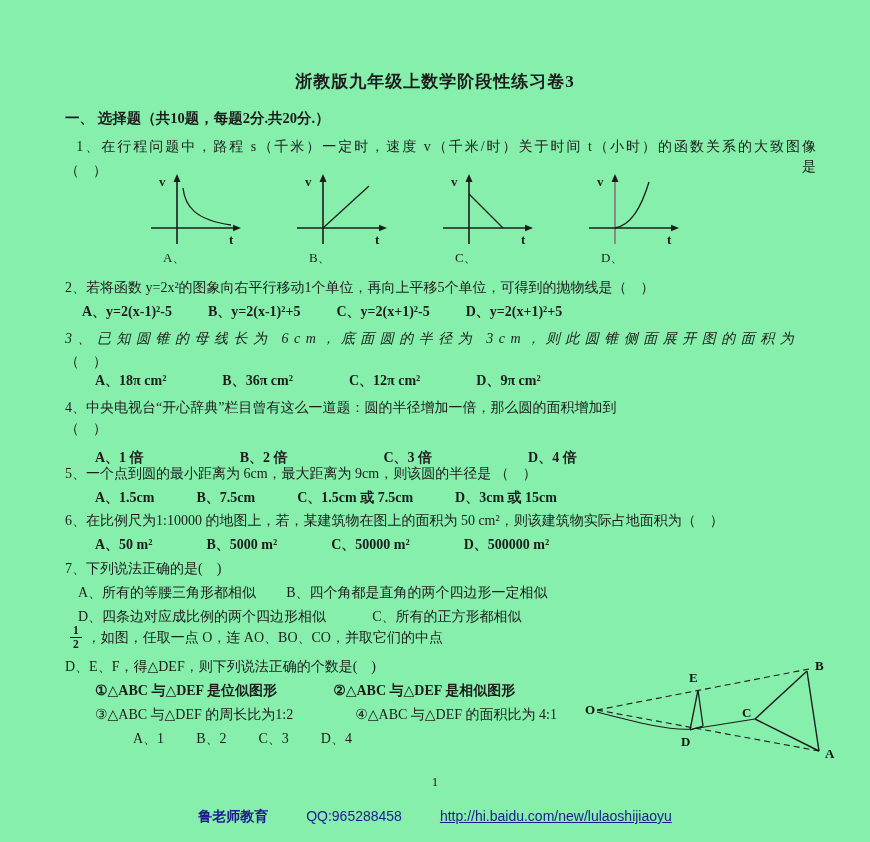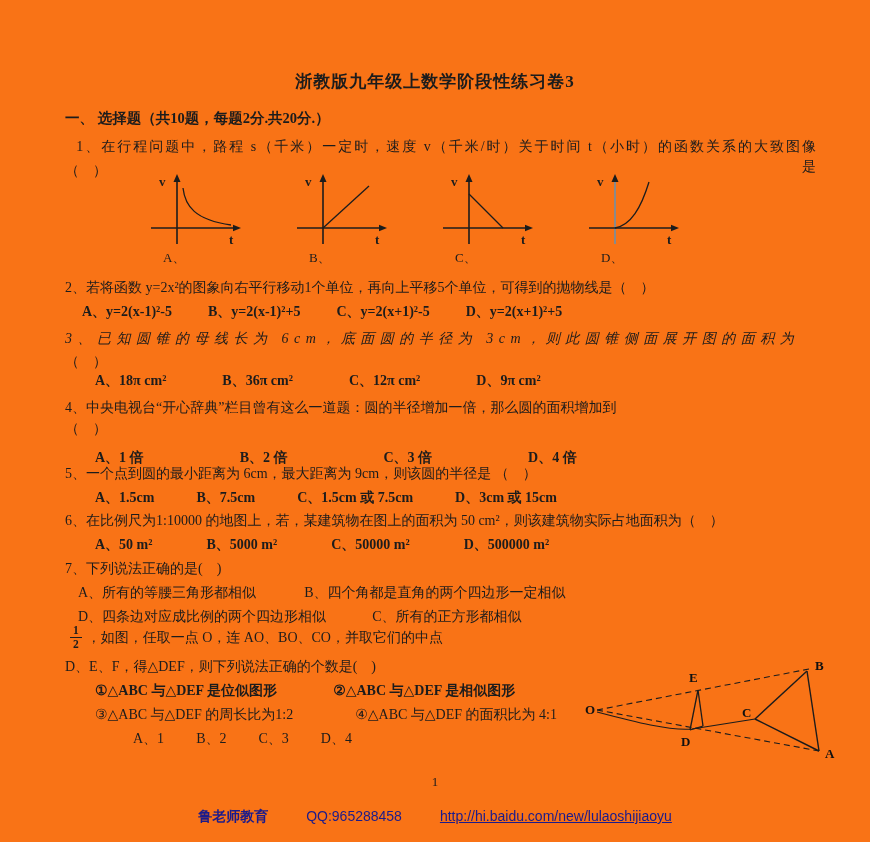--- a/index.html
+++ b/index.html
@@ -1,17 +1,17 @@
 <!DOCTYPE html>
 <html><head>
 <meta charset="utf-8">
 <style>
   html,body{margin:0;padding:0;background:#ffffff;}
   .page{
-    position:relative;width:870px;height:842px;background:#f97316;overflow:hidden;
+    position:relative;width:870px;height:842px;background:#86efac;overflow:hidden;
     font-family:"Liberation Serif","DejaVu Serif",serif;
     color:#1c1c1c;font-size:14px;line-height:20px;
   }
   .abs{position:absolute;}
   .doc-title{top:72px;left:0;width:100%;text-align:center;font-size:17px;font-weight:bold;letter-spacing:1px;}
   .section-heading{top:108px;left:65px;font-weight:bold;font-size:14.5px;}
   .qtext{left:65px;right:52px;}
   .stretch2{letter-spacing:2px;text-align:right;}
   .stretch6{letter-spacing:5.5px;font-style:italic;}
   .paren{left:65px;}
@@ -140,21 +140,21 @@
 
   <div class="abs qtext" style="top:511px;">6、在比例尺为1:10000 的地图上，若，某建筑物在图上的面积为 50 cm²，则该建筑物实际占地面积为（　）</div>
   <div class="abs opts" style="top:535px;left:95px;column-gap:54px;justify-content:space-between;">
     <span>A、50 m²</span>
     <span>B、5000 m²</span>
     <span>C、50000 m²</span>
     <span>D、500000 m²</span>
   </div>
 
   <div class="abs qtext" style="top:559px;">7、下列说法正确的是(　)</div>
-  <div class="abs opts normalw" style="top:583px;left:78px;column-gap:48px;">
+  <div class="abs opts normalw" style="top:583px;left:78px;column-gap:30px;">
     <span>A、所有的等腰三角形都相似</span>
     <span>B、四个角都是直角的两个四边形一定相似</span>
   </div>
   <div class="abs opts normalw" style="top:607px;left:78px;column-gap:46px;">
     <span>D、四条边对应成比例的两个四边形相似</span>
     <span>C、所有的正方形都相似</span>
   </div>
 
   <div class="abs fracline" style="top:624px;left:65px;right:52px;">
     <span class="frac">

